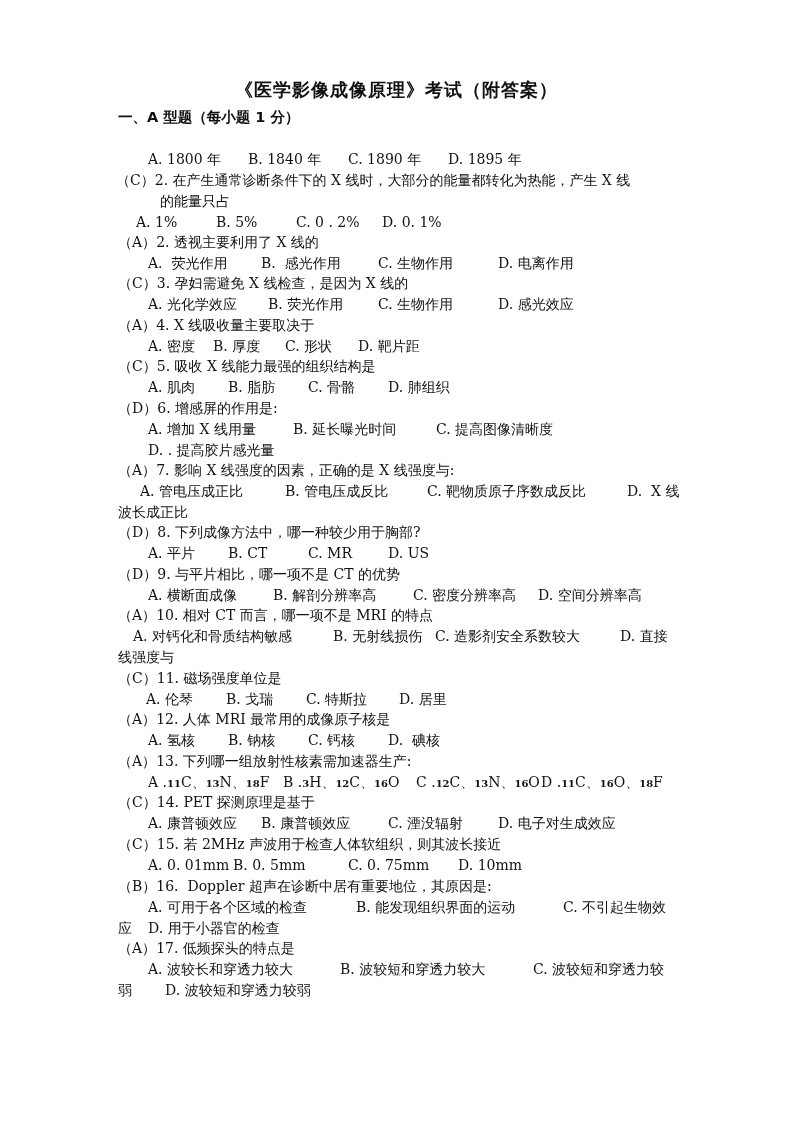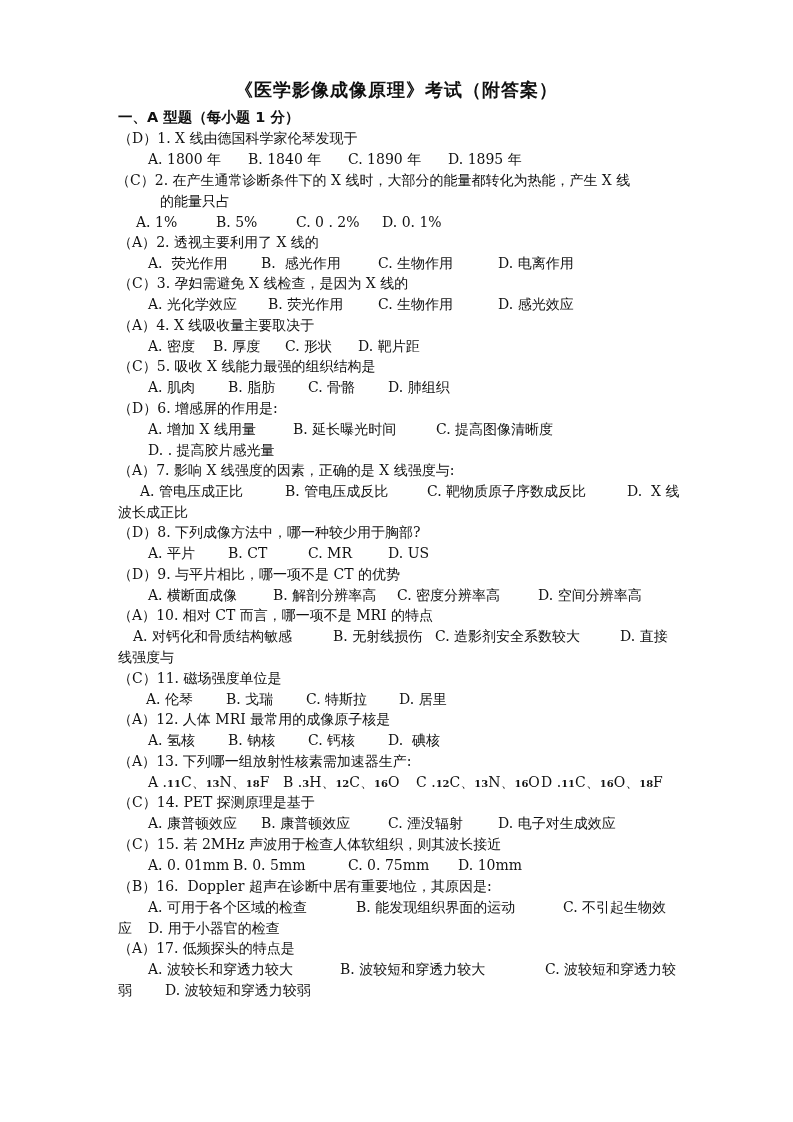--- a/index.html
+++ b/index.html
@@ -28,21 +28,20 @@
   sub.iso { font-size: 10px; vertical-align: baseline; position: relative; top: 0; font-weight: bold; }
 </style>
 </head>
 <body>
 
 <div class="page">
 
   <div class="title">《医学影像成像原理》考试（附答案）</div>
   <div class="section">一、A 型题（每小题 1 分）</div>
 
-  <div class="line q" style="top:128px;"><span>（D）</span><span>1. X 线由德国科学家伦琴发现于</span></div>
   <div class="line" style="top:149px; left:148px; width:500px;">
     <span class="opt" style="left:0;">A. 1800 年</span>
     <span class="opt" style="left:100px;">B. 1840 年</span>
     <span class="opt" style="left:200px;">C. 1890 年</span>
     <span class="opt" style="left:300px;">D. 1895 年</span>
   </div>
 
   <div class="line" style="top:170px; left:116px;"><span>（C）</span><span>2. 在产生通常诊断条件下的 X 线时，大部分的能量都转化为热能，产生 X 线</span></div>
   <div class="line" style="top:191px; left:160px;">的能量只占</div>
   <div class="line" style="top:212px; left:136px; width:500px;">
@@ -106,21 +105,21 @@
     <span class="opt" style="left:0;">A. 平片</span>
     <span class="opt" style="left:80px;">B. CT</span>
     <span class="opt" style="left:160px;">C. MR</span>
     <span class="opt" style="left:240px;">D. US</span>
   </div>
 
   <div class="line q" style="top:564px;"><span>（D）</span><span>9. 与平片相比，哪一项不是 CT 的优势</span></div>
   <div class="line" style="top:585px; left:148px; width:520px;">
     <span class="opt" style="left:0;">A. 横断面成像</span>
     <span class="opt" style="left:125px;">B. 解剖分辨率高</span>
-    <span class="opt" style="left:249px;">C. 密度分辨率高</span>
+    <span class="opt" style="left:265px;">C. 密度分辨率高</span>
     <span class="opt" style="left:390px;">D. 空间分辨率高</span>
   </div>
 
   <div class="line q" style="top:605px;"><span>（A）</span><span>10. 相对 CT 而言，哪一项不是 MRI 的特点</span></div>
   <div class="line" style="top:626px; left:133px; width:550px;">
     <span class="opt" style="left:0;">A. 对钙化和骨质结构敏感</span>
     <span class="opt" style="left:200px;">B. 无射线损伤</span>
     <span class="opt" style="left:302px;">C. 造影剂安全系数较大</span>
     <span class="opt" style="left:487px;">D. 直接</span>
   </div>
@@ -172,18 +171,18 @@
     <span class="opt" style="left:208px;">B. 能发现组织界面的运动</span>
     <span class="opt" style="left:415px;">C. 不引起生物效</span>
   </div>
   <div class="line wrap" style="top:918px;">应</div>
   <div class="line" style="top:918px; left:148px;">D. 用于小器官的检查</div>
 
   <div class="line q" style="top:938px;"><span>（A）</span><span>17. 低频探头的特点是</span></div>
   <div class="line" style="top:959px; left:148px; width:540px;">
     <span class="opt" style="left:0;">A. 波较长和穿透力较大</span>
     <span class="opt" style="left:192px;">B. 波较短和穿透力较大</span>
-    <span class="opt" style="left:397px;">C. 波较短和穿透力较</span>
+    <span class="opt" style="left:385px;">C. 波较短和穿透力较</span>
   </div>
   <div class="line wrap" style="top:980px;">弱</div>
   <div class="line" style="top:980px; left:165px;">D. 波较短和穿透力较弱</div>
 
 </div>
 
 </body></html>

